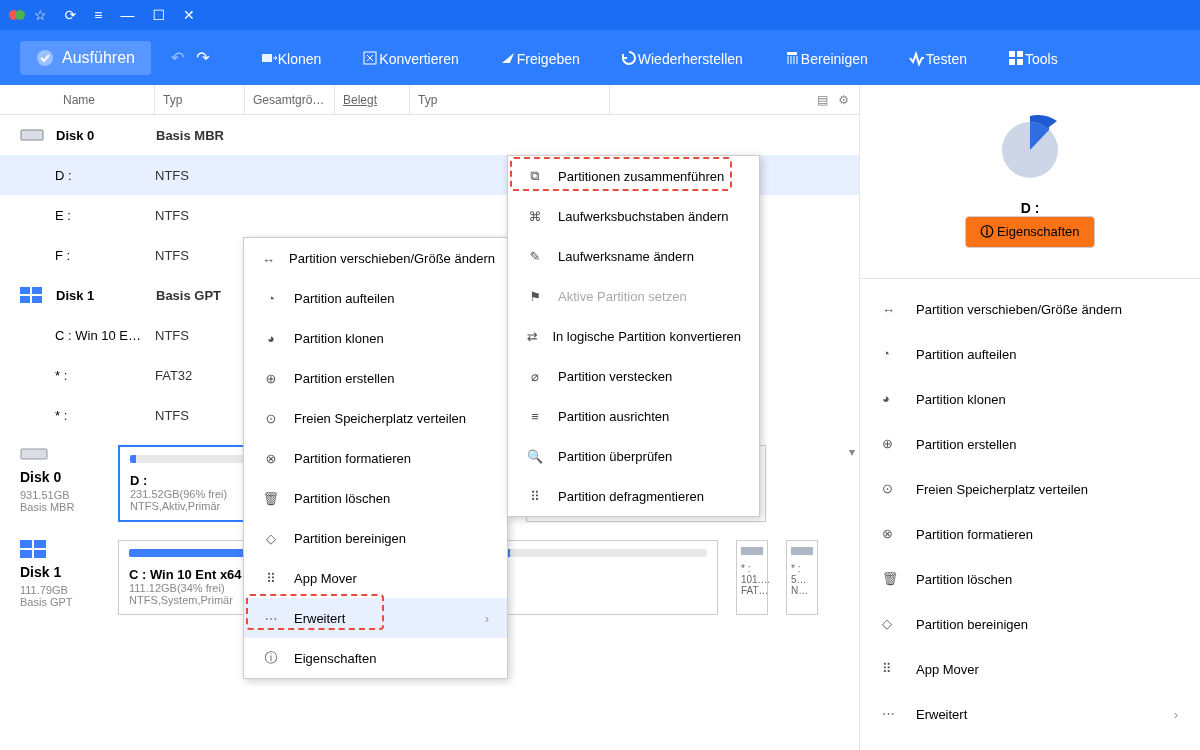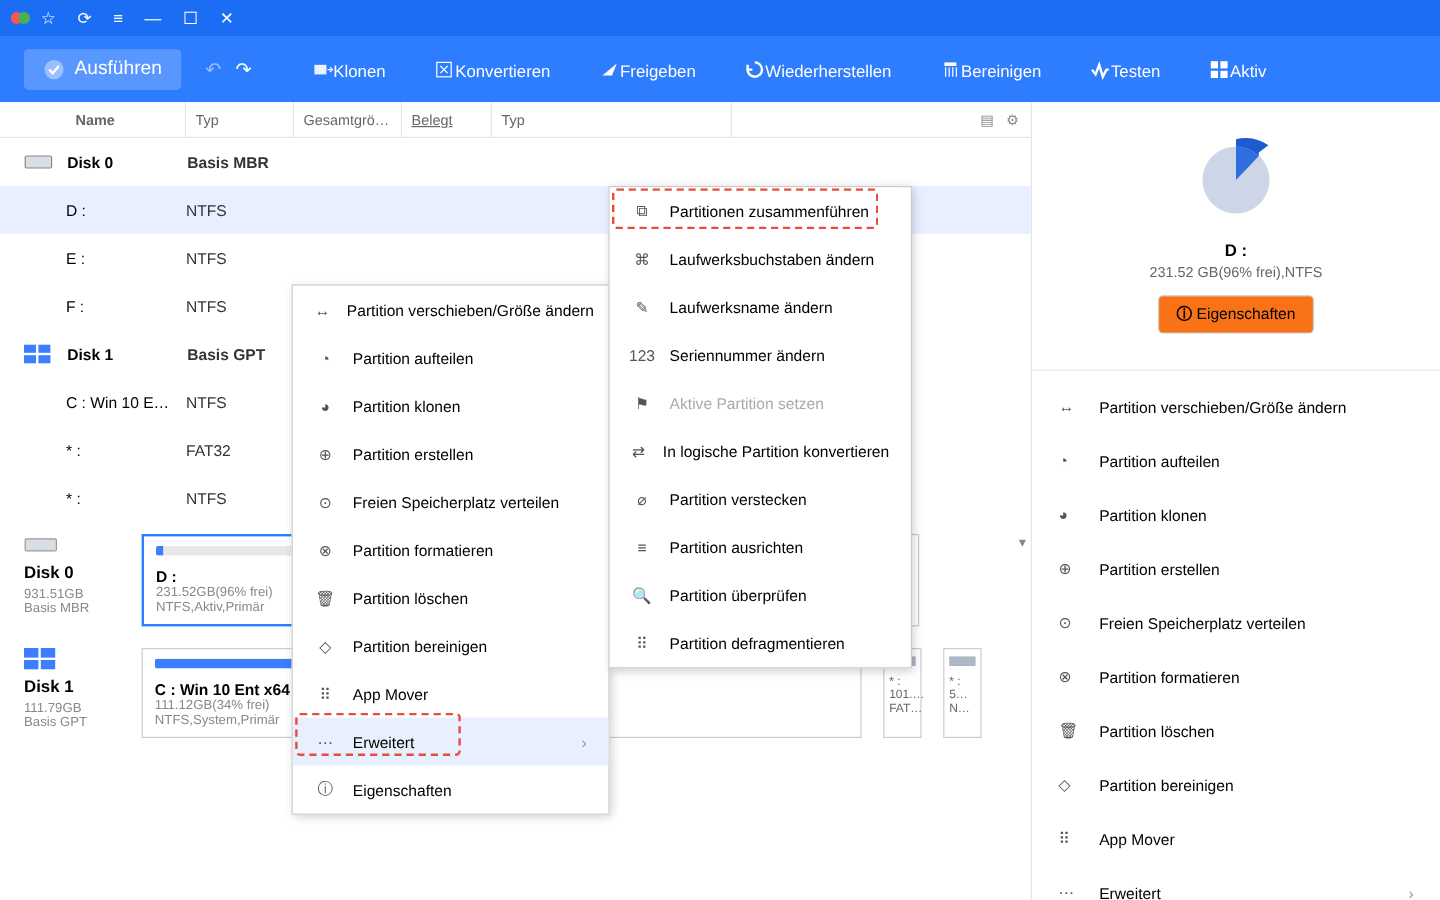--- a/index.html
+++ b/index.html
@@ -20,21 +20,21 @@
 .toolbar .ticon { width: 18px; height: 18px; display: inline-block; }
 
 
 .main { display: flex; height: calc(750px - 85px); }
 .left { flex: 1; position: relative; border-right: 1px solid #e5e5e5; }
 .right { width: 340px; background: #fff; overflow-y: auto; }
 
 
 .thead { height: 30px; display: flex; align-items: center; border-bottom: 1px solid #e5e5e5; font-size: 12px; color: #666; padding-left: 55px; }
 .thead .col { border-right: 1px solid #e5e5e5; padding: 0 8px; height: 100%; display: flex; align-items: center; }
-.thead .col-name { width: 100px; font-weight: bold; }
+.thead .col-name { width: 100px; }
 .thead .col-typ { width: 90px; }
 .thead .col-size { width: 90px; }
 .thead .col-used { width: 75px; text-decoration: underline; }
 .thead .col-typ2 { width: 200px; }
 .thead .view-icons { margin-left: auto; padding-right: 10px; display: flex; gap: 10px; color: #888; }
 
 
 .rows { font-size: 13px; }
 .disk-row { display: flex; align-items: center; height: 40px; padding-left: 20px; font-weight: 600; }
 .disk-row .dicon { width: 24px; height: 16px; margin-right: 12px; }
@@ -156,21 +156,21 @@
       </svg>
       <span>Testen</span>
     </div>
   <div class="toolitem">
       <svg class="ticon" viewBox="0 0 18 18">
         <rect x="2" y="2" width="6" height="6" fill="#fff"></rect>
         <rect x="10" y="2" width="6" height="6" fill="#fff"></rect>
         <rect x="2" y="10" width="6" height="6" fill="#fff"></rect>
         <rect x="10" y="10" width="6" height="6" fill="#fff"></rect>
       </svg>
-      <span>Aktiv</span>
+      <span>Tools</span>
     </div>
 </div>
 
 <div class="main">
   <div class="left">
     <div class="thead">
       <div class="col col-name">Name</div>
       <div class="col col-typ">Typ</div>
       <div class="col col-size">Gesamtgrö…</div>
       <div class="col col-used">Belegt</div>
@@ -346,24 +346,20 @@
           <span>Partitionen zusammenführen</span>
         </div>
         <div class="ctx-item">
           <span class="cicon">⌘</span>
           <span>Laufwerksbuchstaben ändern</span>
         </div>
         <div class="ctx-item">
           <span class="cicon">✎</span>
           <span>Laufwerksname ändern</span>
         </div>
-        <div class="ctx-item">
-          <span class="cicon">123</span>
-          <span>Seriennummer ändern</span>
-        </div>
         <div class="ctx-item disabled">
           <span class="cicon">⚑</span>
           <span>Aktive Partition setzen</span>
         </div>
         <div class="ctx-item">
           <span class="cicon">⇄</span>
           <span>In logische Partition konvertieren</span>
         </div>
         <div class="ctx-item">
           <span class="cicon">⌀</span>
@@ -389,21 +385,20 @@
   </div>
 
   <div class="right">
     <div class="chart-wrap">
       <svg class="pie" viewBox="0 0 70 70">
         <circle cx="35" cy="35" r="28" fill="#cdd6e6"></circle>
         <path d="M35 35 L35 7 A28 28 0 0 1 54 15 Z" fill="#2f6de0"></path>
         <path d="M54 12 L62 6 A34 34 0 0 0 35 1 L35 7 A28 28 0 0 1 54 15 Z" fill="#1e5bd0"></path>
       </svg>
       <div class="dtitle2">D :</div>
-      <div class="dsub2">231.52 GB(96% frei),NTFS</div>
       <button class="prop-btn"><span style="font-weight:bold">ⓘ</span> <span>Eigenschaften</span></button>
     </div>
     <div class="divider"></div>
     <div id="ractions">
         <div class="action">
           <span class="aicon">↔</span>
           <span>Partition verschieben/Größe ändern</span>
         </div>
         <div class="action">
           <span class="aicon">◔</span>

